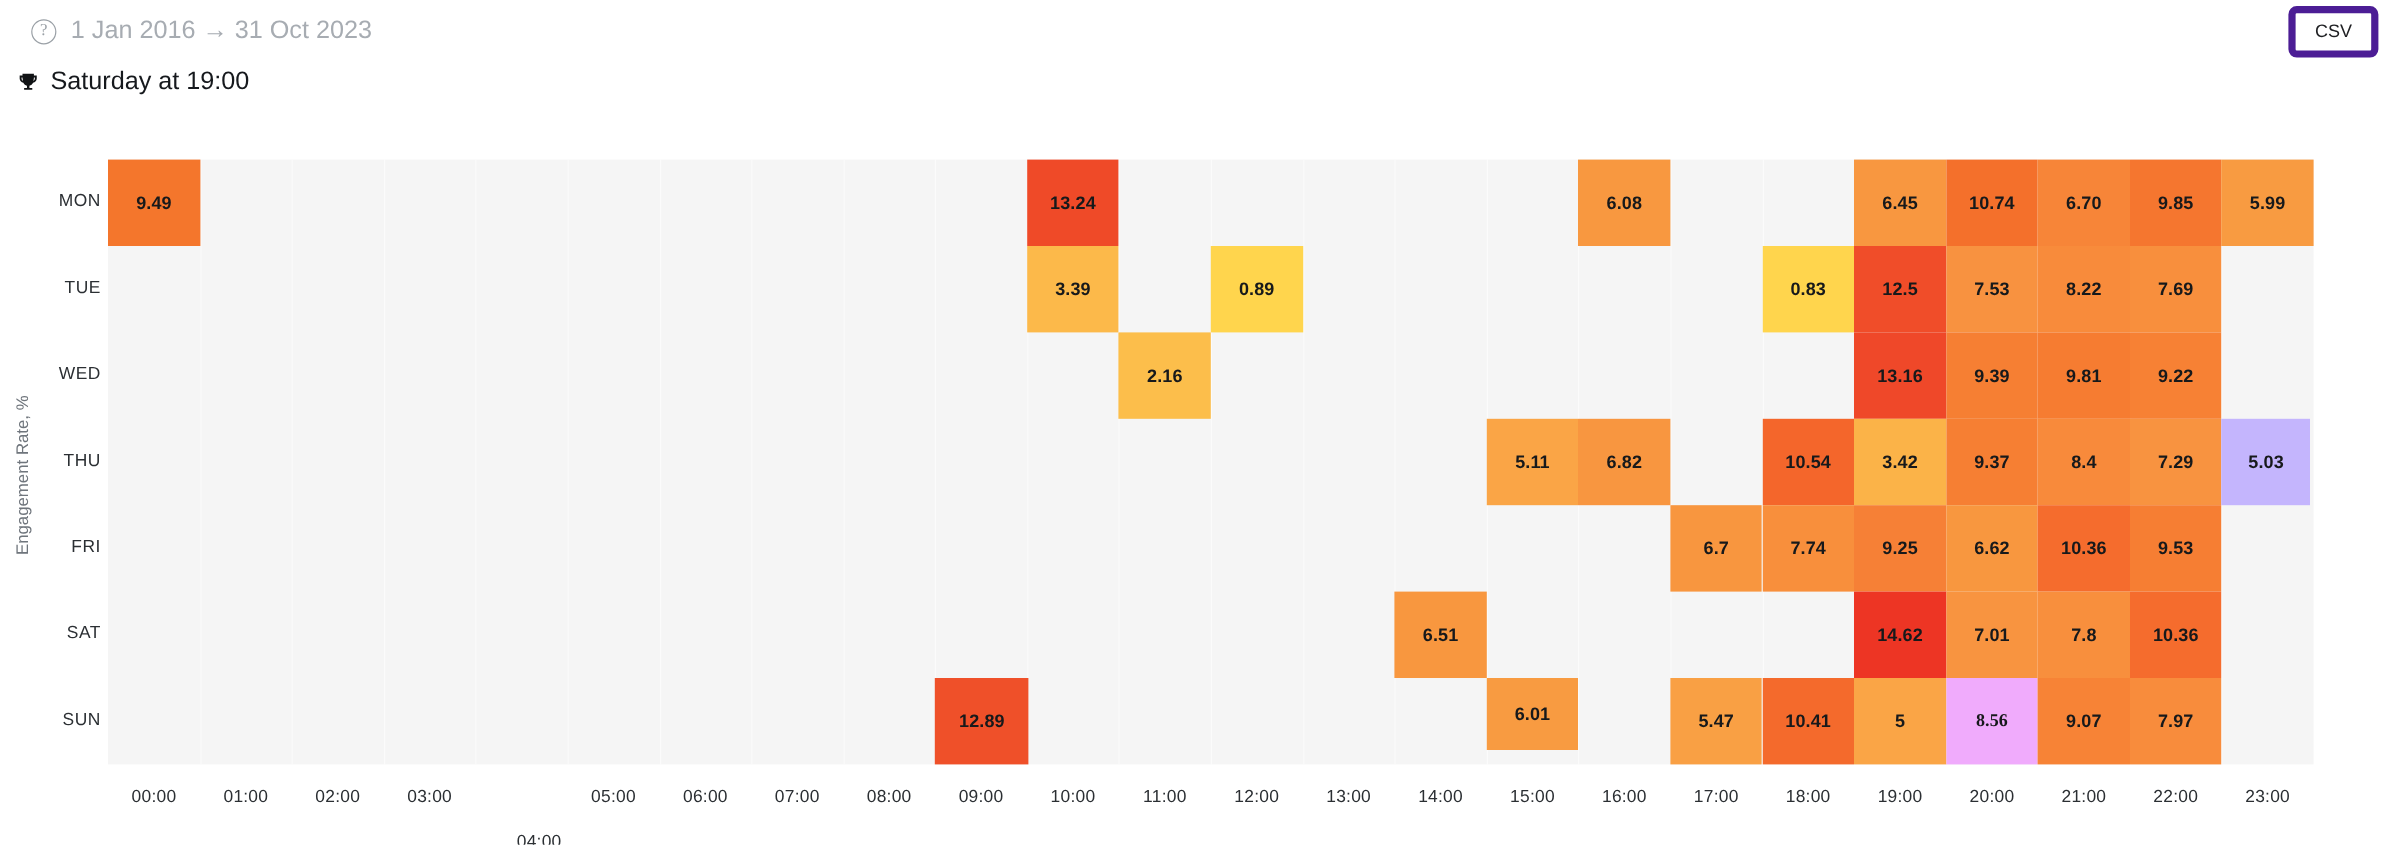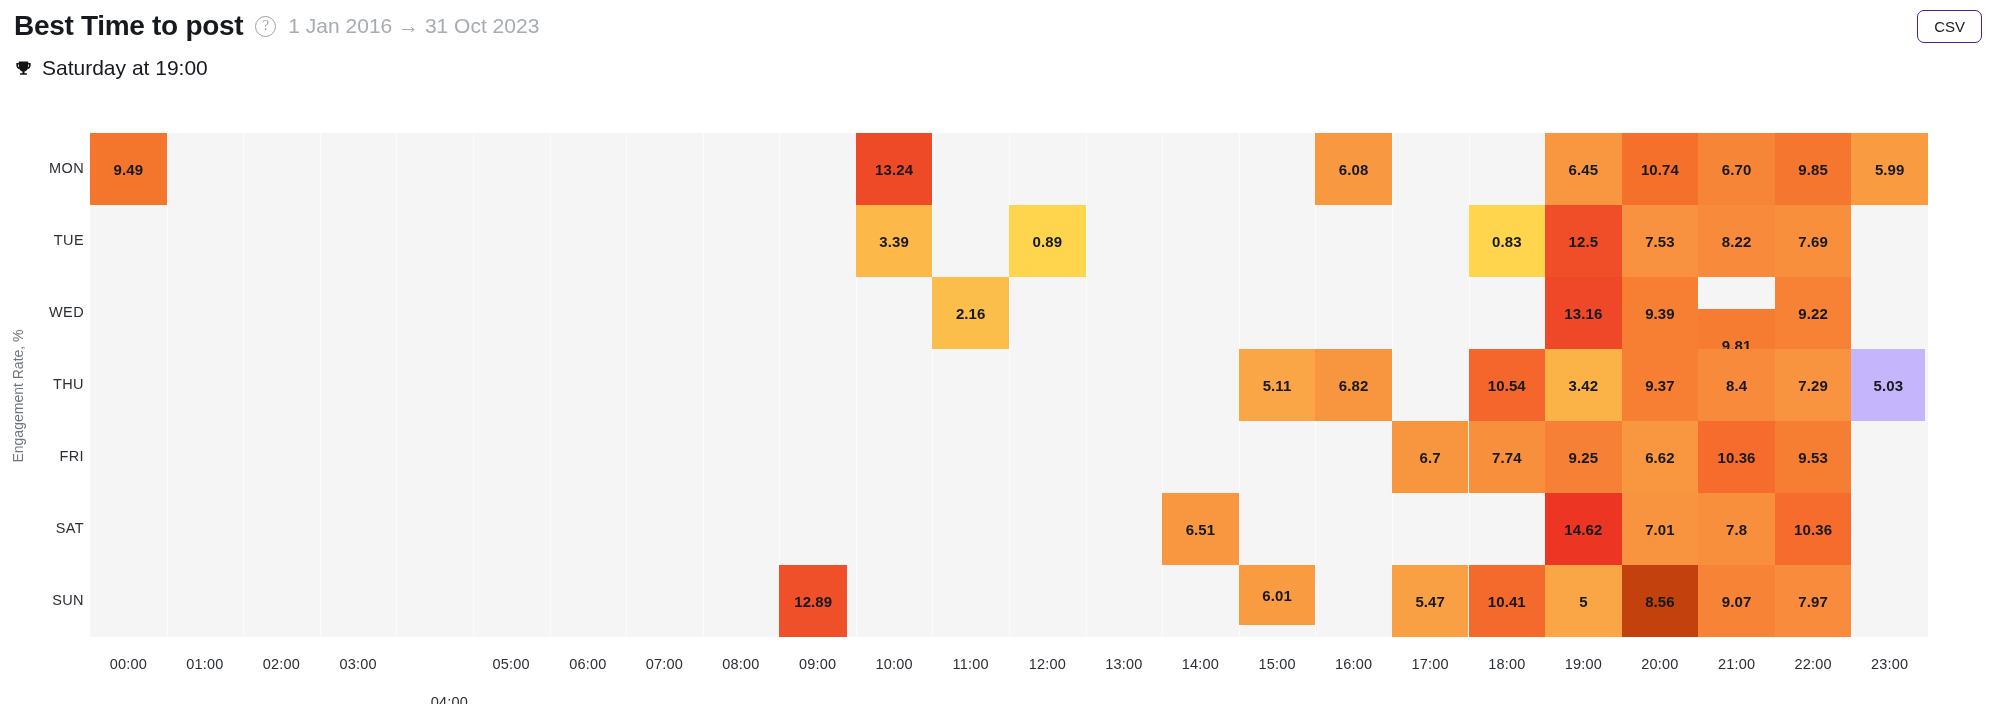--- a/index.html
+++ b/index.html
@@ -42,21 +42,21 @@
     display: flex; align-items: center; justify-content: center;
   }
   .daterange {
     font-size: 21px;
     color: #a7acb2;
     white-space: nowrap;
     font-weight: 500;
   }
   .spacer { flex: 1 1 auto; }
   .csv-btn {
-    border: 1px solid #4c1d95;
+    border: 6px solid #4c1d95;
     background: #ffffff;
     border-radius: 7px;
     font-size: 15px;
     font-weight: 500;
     color: #202124;
     padding: 8px 16px;
     cursor: pointer;
     line-height: 1;
   }
 
@@ -138,21 +138,20 @@
     color: #2b2f33;
     letter-spacing: .2px;
   }
 </style>
 </head>
 <body>
 
 <div class="page">
 
   <div class="header-row">
-    <div class="title">Best Time to post</div>
     <div class="help-icon">?</div>
     <div class="daterange">1 Jan 2016 → 31 Oct 2023</div>
     <div class="spacer"></div>
     <button class="csv-btn">CSV</button>
   </div>
 
   <div class="subhead">
     <span>
       <svg class="trophy-icon" viewBox="0 0 24 24" aria-hidden="true">
         <path fill="#111315" d="M6 3h12v2h3v3.2c0 2.3-1.7 4.2-3.9 4.5-.7 1.6-2.1 2.8-3.8 3.1V18h3v2H7.7v-2h3v-2.2c-1.7-.3-3.1-1.5-3.8-3.1C4.7 12.4 3 10.5 3 8.2V5h3V3zm0 4H5v1.2c0 1.1.7 2 1.7 2.4C6.3 9.8 6 8.6 6 7.4V7zm12 0v.4c0 1.2-.3 2.4-.7 3.2 1-.4 1.7-1.3 1.7-2.4V7h-1z"></path>
@@ -243,21 +242,21 @@
         </div>
         <div class="cell" title="WED 11:00 — 2.16%" style="left: 842.417px; top: 144px; width: 76.5833px; height: 72px; background: rgb(252, 190, 75);">
           <span>2.16</span>
         </div>
         <div class="cell" title="WED 19:00 — 13.16%" style="left: 1455.08px; top: 144px; width: 76.5833px; height: 72px; background: rgb(239, 72, 41);">
           <span>13.16</span>
         </div>
         <div class="cell" title="WED 20:00 — 9.39%" style="left: 1531.67px; top: 144px; width: 76.5833px; height: 72px; background: rgb(246, 127, 51);">
           <span>9.39</span>
         </div>
-        <div class="cell" title="WED 21:00 — 9.81%" style="left: 1608.25px; top: 144px; width: 76.5833px; height: 72px; background: rgb(246, 124, 49); margin-top: 32px;">
+        <div class="cell" title="WED 21:00 — 9.81%" style="left: 1608.25px; top: 144px; width: 76.5833px; height: 72px; background: rgb(246, 124, 49);">
           <span>9.81</span>
         </div>
         <div class="cell" title="WED 22:00 — 9.22%" style="left: 1684.83px; top: 144px; width: 76.5833px; height: 72px; background: rgb(247, 129, 52);">
           <span>9.22</span>
         </div>
         <div class="cell" title="THU 15:00 — 5.11%" style="left: 1148.75px; top: 216px; width: 76.5833px; height: 72px; background: rgb(250, 165, 70);">
           <span>5.11</span>
         </div>
         <div class="cell" title="THU 16:00 — 6.82%" style="left: 1225.33px; top: 216px; width: 76.5833px; height: 72px; background: rgb(248, 150, 64);">
           <span>6.82</span>
@@ -306,36 +305,36 @@
         </div>
         <div class="cell" title="SAT 20:00 — 7.01%" style="left: 1531.67px; top: 360px; width: 76.5833px; height: 72px; background: rgb(248, 148, 64);">
           <span>7.01</span>
         </div>
         <div class="cell" title="SAT 21:00 — 7.8%" style="left: 1608.25px; top: 360px; width: 76.5833px; height: 72px; background: rgb(248, 143, 61);">
           <span>7.8</span>
         </div>
         <div class="cell" title="SAT 22:00 — 10.36%" style="left: 1684.83px; top: 360px; width: 76.5833px; height: 72px; background: rgb(245, 108, 45);">
           <span>10.36</span>
         </div>
-        <div class="cell" title="SUN 09:00 — 12.89%" style="left: 689.25px; top: 432px; width: 68px; height: 72px; background: rgb(239, 80, 41);">
+        <div class="cell" title="SUN 09:00 — 12.89%" style="left: 689.25px; top: 432px; width: 78px; height: 72px; background: rgb(239, 80, 41);">
           <span>12.89</span>
         </div>
         <div class="cell" title="SUN 15:00 — 6.01%" style="left: 1148.75px; top: 432px; width: 76.5833px; height: 60px; background: rgb(248, 155, 65);">
           <span>6.01</span>
         </div>
         <div class="cell" title="SUN 17:00 — 5.47%" style="left: 1301.92px; top: 432px; width: 76.5833px; height: 72px; background: rgb(249, 160, 68);">
           <span>5.47</span>
         </div>
         <div class="cell" title="SUN 18:00 — 10.41%" style="left: 1378.5px; top: 432px; width: 76.5833px; height: 72px; background: rgb(244, 106, 44);">
           <span>10.41</span>
         </div>
         <div class="cell" title="SUN 19:00 — 5%" style="left: 1455.08px; top: 432px; width: 76.5833px; height: 72px; background: rgb(250, 165, 70);">
           <span>5</span>
         </div>
-        <div class="cell" title="SUN 20:00 — 8.56%" style="left: 1531.67px; top: 432px; width: 76.5833px; height: 72px; background: #c2410c;">
+        <div class="cell" title="SUN 20:00 — 8.56%" style="left: 1531.67px; top: 432px; width: 76.5833px; height: 72px; background: #f0abfc; font-family: Liberation Serif, serif;">
           <span>8.56</span>
         </div>
         <div class="cell" title="SUN 21:00 — 9.07%" style="left: 1608.25px; top: 432px; width: 76.5833px; height: 72px; background: rgb(247, 131, 54);">
           <span>9.07</span>
         </div>
         <div class="cell" title="SUN 22:00 — 7.97%" style="left: 1684.83px; top: 432px; width: 76.5833px; height: 72px; background: rgb(248, 140, 60);">
           <span>7.97</span>
         </div>
       </div>
     <div class="xticks" id="xticks">

